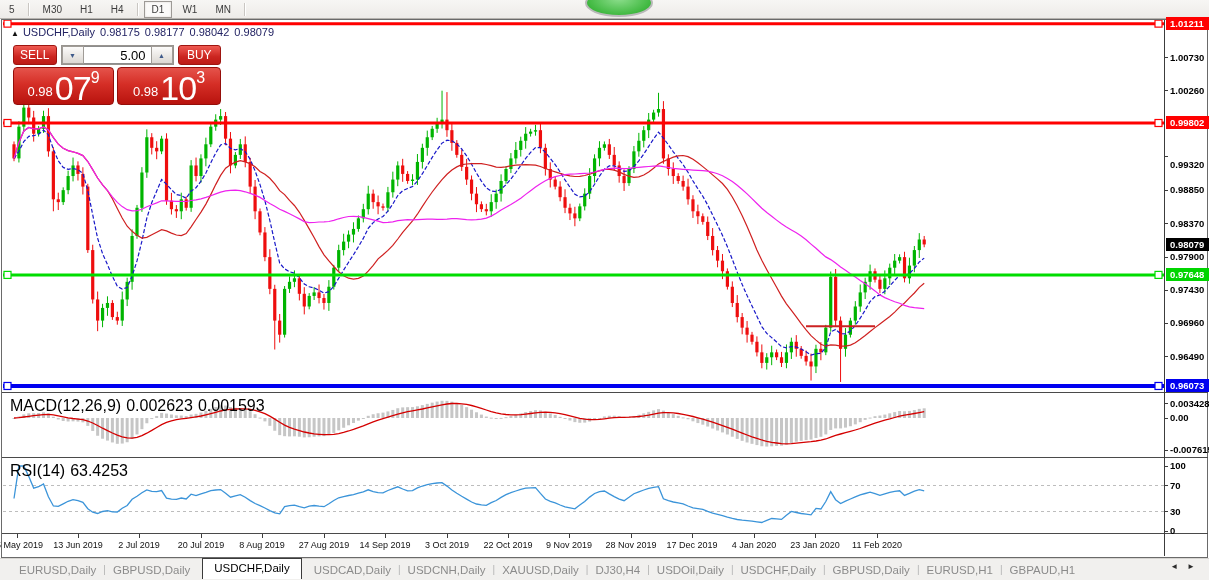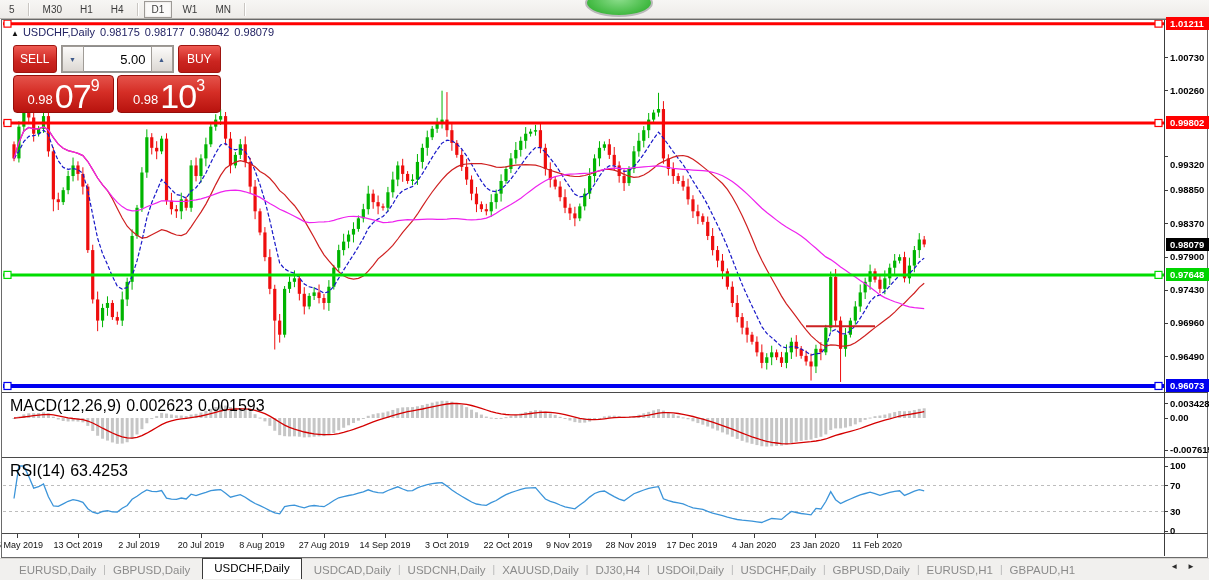--- a/index.html
+++ b/index.html
@@ -17,21 +17,21 @@
   
   #frame{left:1px;top:19px;width:1205px;height:537px;border:1px solid #6a6a6a;background:#fff;}
   .sepline{left:2px;width:1206px;height:1px;background:#4a4a4a;}
   #axis-line{left:1164px;top:20px;width:1px;height:536px;background:#3c3c3c;}
   
   #chart-title{left:11px;top:26px;font-size:11px;color:#232363;white-space:nowrap;}
   #chart-title .arr{font-size:8px;margin-right:4px;color:#111;}
   #chart-title span{margin-right:5px;}
   
   #trade-panel{left:13px;top:45px;width:208px;}
-  #tp-row1{display:flex;height:28px;}
+  #tp-row1{display:flex;height:20px;}
   .tpbtn{background:linear-gradient(#ef5a52,#cb2520 60%,#bd1b16);border:1px solid #9e1510;border-radius:3px;
          color:#fff;font-size:12px;display:flex;align-items:center;justify-content:center;cursor:pointer;}
   #sell-btn{width:46px;margin-right:4px;}
   #buy-btn{width:46px;margin-left:4px;}
   #spin-wrap{display:flex;border:1px solid #98948f;background:#e9e6e2;}
   .spin{width:20px;background:linear-gradient(#fcfbfa,#dcd8d3);border:1px solid #a09c97;
         font-size:7px;color:#3f5a8a;display:flex;align-items:center;justify-content:center;cursor:pointer;}
   #vol-input{width:62px;border:1px solid #8c8c8c;border-left:none;border-right:none;
              font-size:13px;text-align:right;padding:0 5px 0 0;font-family:"Liberation Sans",sans-serif;}
   #tp-row2{display:flex;margin-top:2px;height:38px;}
@@ -767,21 +767,21 @@
 <div class="axlabel abs" style="top: 459px;">100</div>
 <div class="axtick abs" style="top: 485px;"></div>
 <div class="axlabel abs" style="top: 479px;">70</div>
 <div class="axtick abs" style="top: 511px;"></div>
 <div class="axlabel abs" style="top: 505px;">30</div>
 <div class="axtick abs" style="top: 531px;"></div>
 <div class="axlabel abs" style="top: 524px;">0</div>
 <div class="dtick abs" style="left: 17px;"></div>
 <div class="dlabel abs" style="left: 17px;">25 May 2019</div>
 <div class="dtick abs" style="left: 78px;"></div>
-<div class="dlabel abs" style="left: 78px;">13 Oct 2019</div>
+<div class="dlabel abs" style="left: 78px;">13 Jun 2019</div>
 <div class="dtick abs" style="left: 139px;"></div>
 <div class="dlabel abs" style="left: 139px;">2 Jul 2019</div>
 <div class="dtick abs" style="left: 201px;"></div>
 <div class="dlabel abs" style="left: 201px;">20 Jul 2019</div>
 <div class="dtick abs" style="left: 262px;"></div>
 <div class="dlabel abs" style="left: 262px;">8 Aug 2019</div>
 <div class="dtick abs" style="left: 324px;"></div>
 <div class="dlabel abs" style="left: 324px;">27 Aug 2019</div>
 <div class="dtick abs" style="left: 385px;"></div>
 <div class="dlabel abs" style="left: 385px;">14 Sep 2019</div>

